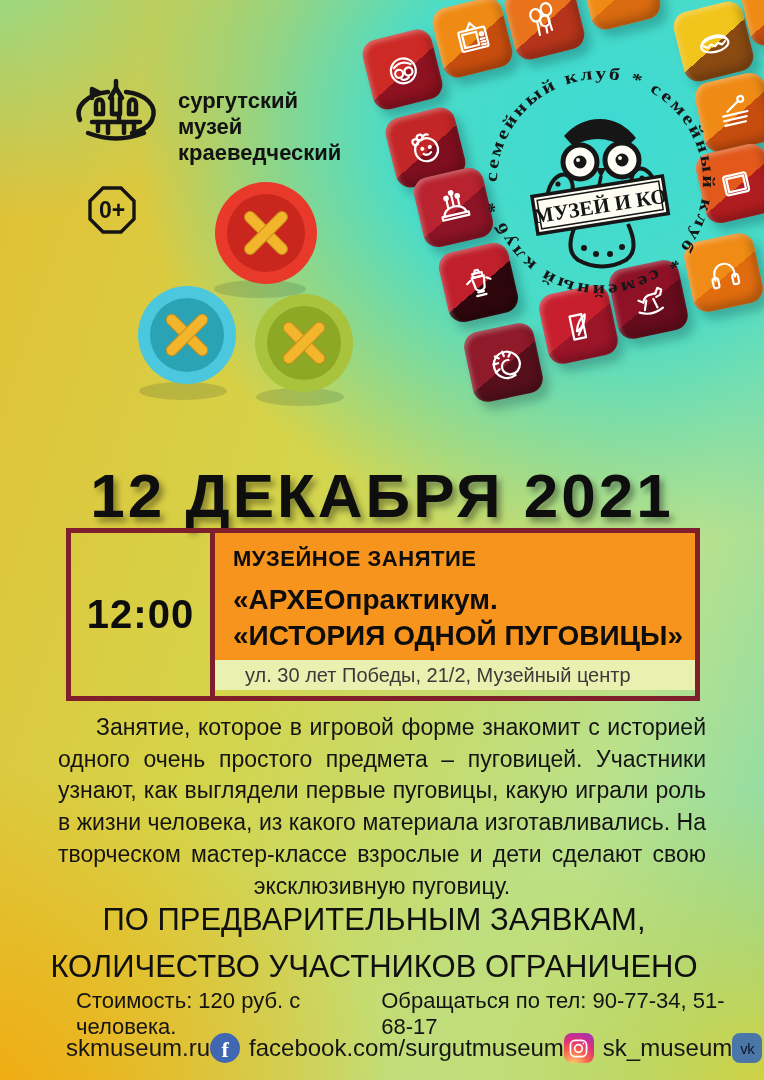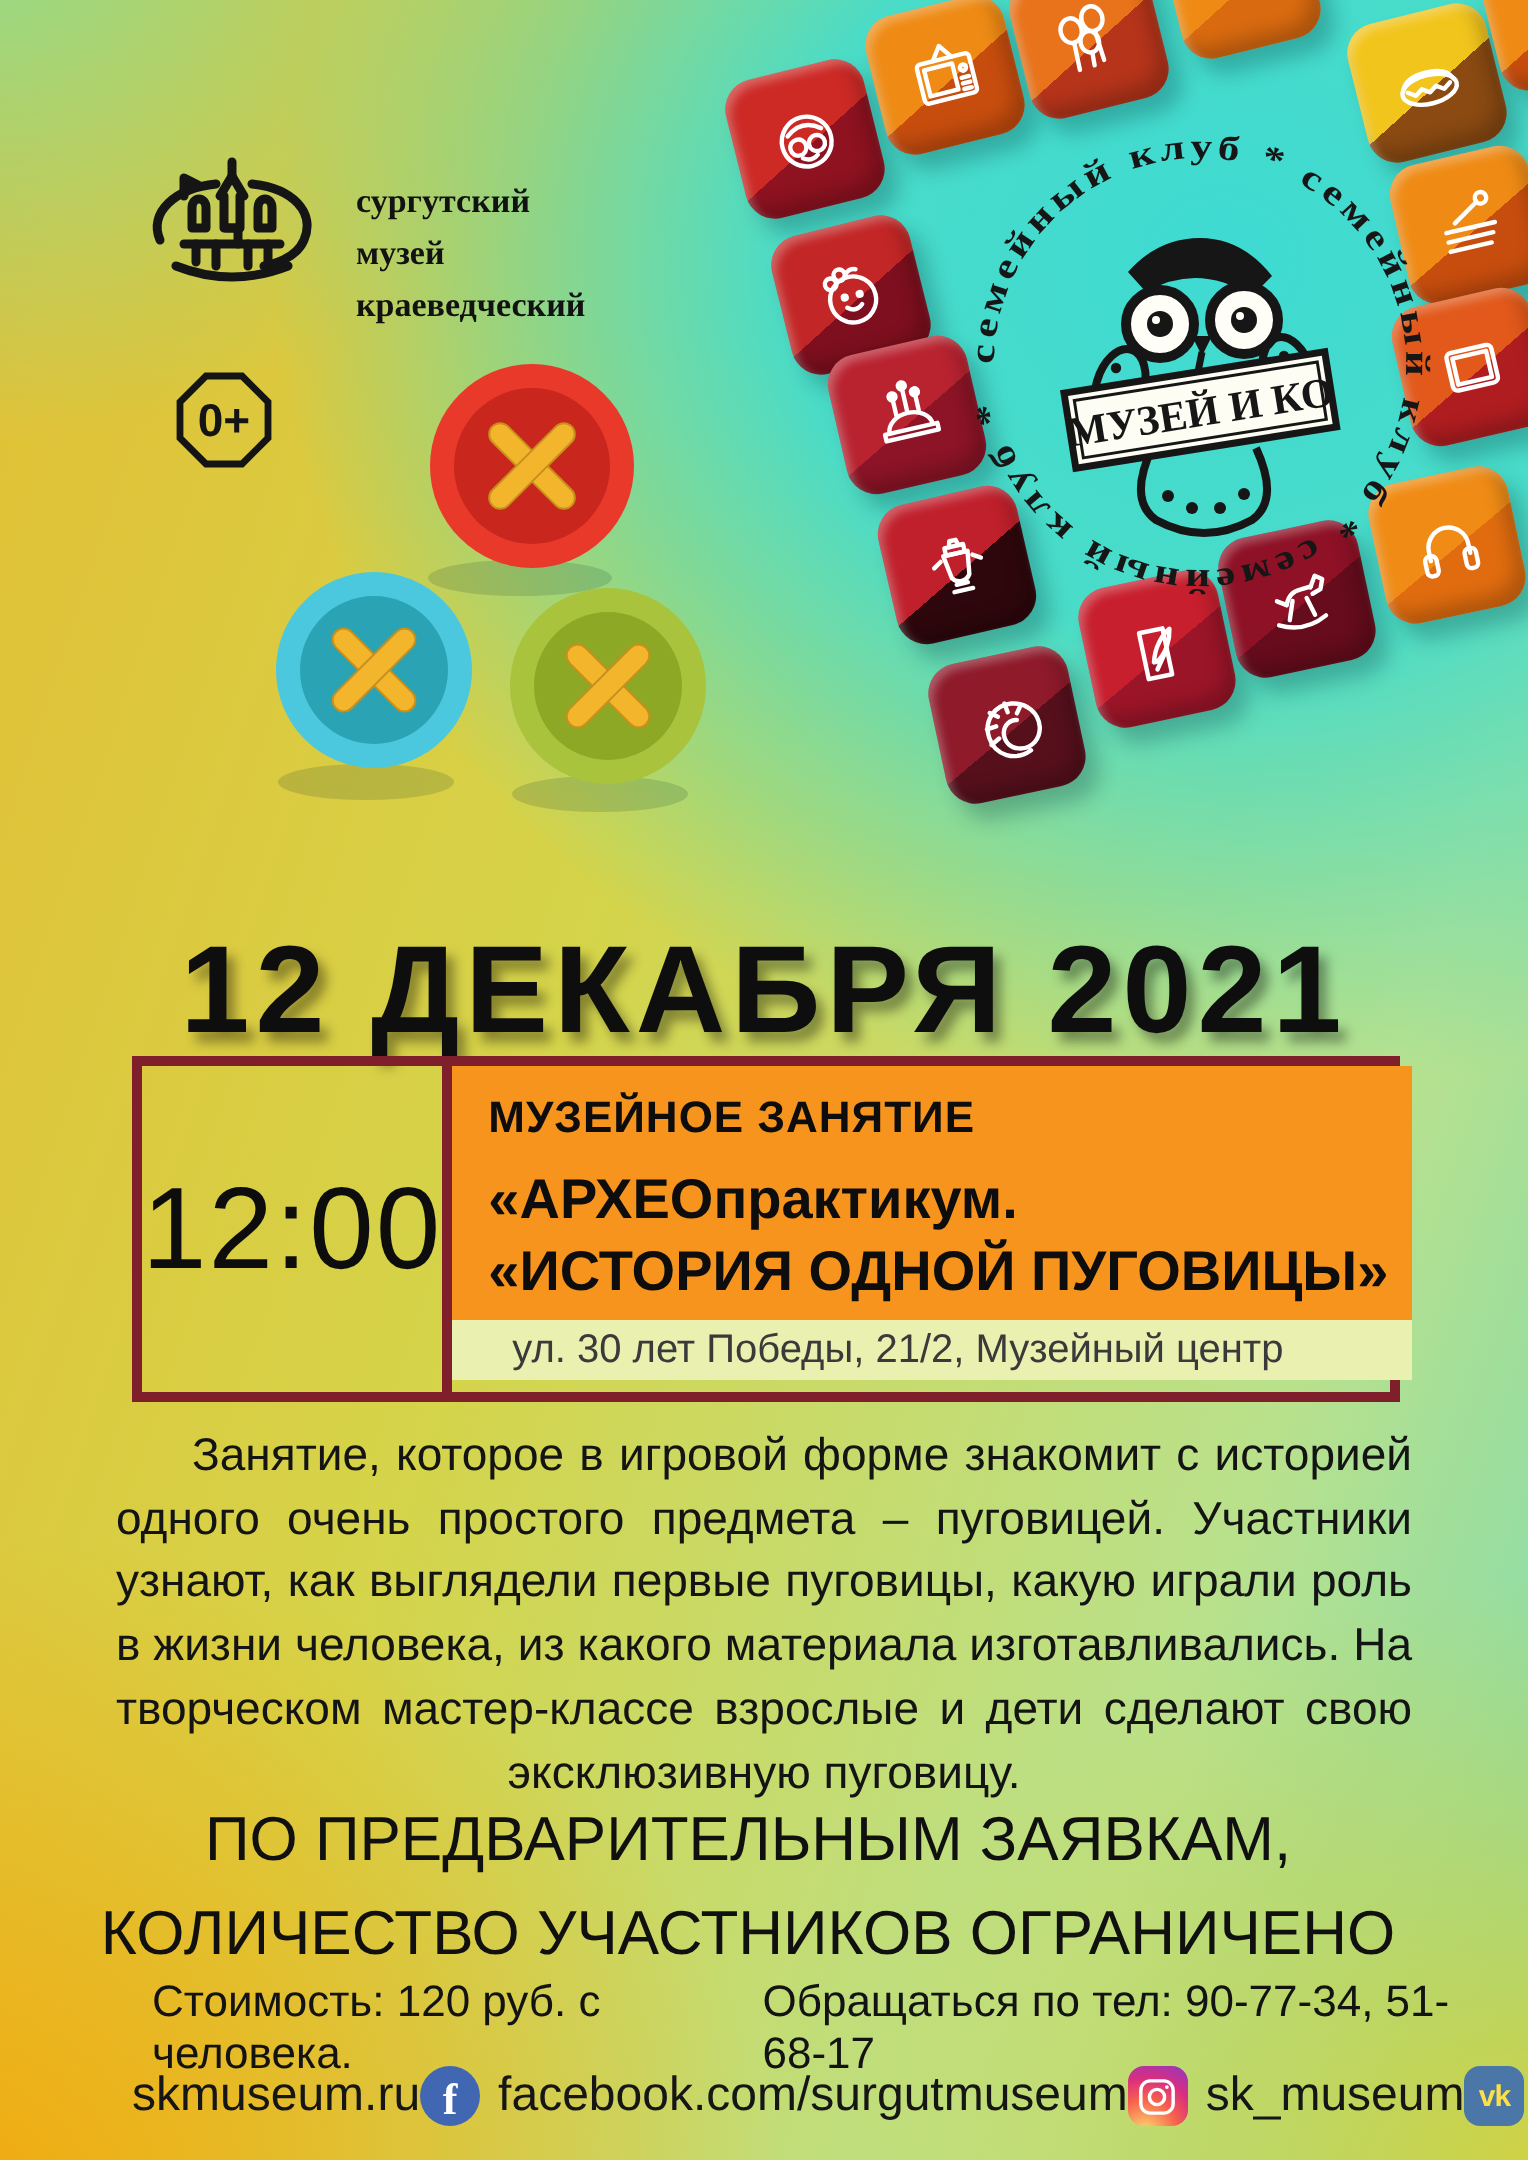--- a/index.html
+++ b/index.html
@@ -9,21 +9,21 @@
     background:
       radial-gradient(680px 600px at 80% 12%, #3EDAD2 0%, #4ADCC8 32%, rgba(74,220,200,0) 70%),
       radial-gradient(500px 430px at -2% -4%, #8EDC8F 0%, rgba(142,220,143,0) 62%),
       radial-gradient(700px 560px at -4% 102%, #F2A90E 0%, rgba(242,169,14,0) 60%),
       radial-gradient(640px 540px at 103% 102%, #D7D139 0%, rgba(215,209,57,0) 58%),
       linear-gradient(108deg, #E3BE33 0%, #D5D44A 40%, #B9E18C 78%, #7FDBB0 100%);
   }
   
   .brand{position:absolute;left:68px;top:76px;display:flex;gap:14px;align-items:flex-start;}
   .brand svg{display:block;}
-  .brand-name{font-family:Liberation Serif, serif;font-weight:bold;font-size:17px;line-height:26px;color:#121212;padding-top:12px;}
+  .brand-name{font-family:Liberation Sans, sans-serif;font-weight:bold;font-size:22px;line-height:26px;color:#121212;padding-top:12px;}
   .age-badge{position:absolute;left:86px;top:184px;width:52px;height:52px;}
   .age-badge text{font-family:"Liberation Sans",sans-serif;}
   
   .owl-logo{position:absolute;left:474px;top:56px;width:252px;height:252px;}
   
   .tile{position:absolute;width:71px;height:71px;border-radius:15px;
     box-shadow:5px 9px 10px rgba(0,35,45,.25), inset 2px 3px 5px rgba(255,255,255,.30), inset -4px -6px 9px rgba(0,0,0,.22);
     display:flex;align-items:center;justify-content:center;}
   .tile-icon{width:46px;height:46px;stroke:#fff;fill:none;stroke-width:2.3;stroke-linecap:round;stroke-linejoin:round;}
   .t1{left:367px;top:34px;transform:rotate(-14deg);}
@@ -43,21 +43,21 @@
   .t15{left:700px;top:148px;transform:rotate(-13deg);}
   
   .buttons-art{position:absolute;left:128px;top:175px;width:260px;height:240px;}
   
   .date-title{position:absolute;left:0;top:460px;width:764px;text-align:center;
     font-size:62px;font-weight:800;letter-spacing:3px;color:var(--date-text,#0E0E0E);
     text-shadow:4px 5px 6px rgba(0,0,0,.38);white-space:nowrap;}
   .sched{position:absolute;left:66px;top:528px;width:634px;height:173px;
     border:5px solid var(--maroon,#7E1F2B);box-sizing:border-box;display:flex;}
   .sched-time{width:176px;border-right:5px solid var(--maroon,#7E1F2B);display:flex;align-items:center;justify-content:center;
-    font-size:58px;font-weight:400;letter-spacing:1px;color:#0d0d0d;}
+    font-size:40px;font-weight:700;letter-spacing:1px;color:#0d0d0d;}
   .sched-right{flex:1;display:flex;flex-direction:column;padding-bottom:6px;}
   .sched-orange{background:var(--orange-panel,#F7941D);flex:1;padding:13px 12px 8px 18px;}
   .sched-type{font-size:22px;font-weight:700;letter-spacing:.5px;color:#0d0d0d;}
   .sched-title1{font-size:28px;font-weight:800;margin-top:12px;color:#0d0d0d;}
   .sched-title2{font-size:28px;font-weight:800;margin-top:4px;color:#0d0d0d;white-space:nowrap;}
   .sched-addr{background:var(--address-bg,#E9F0B0);height:31px;display:flex;align-items:center;
     padding-left:30px;font-size:20px;color:#3a3a3a;}
   
   .descr{position:absolute;left:58px;top:712px;width:648px;font-size:23px;line-height:1.38;color:#141414;
     text-align:justify;text-align-last:center;text-indent:38px;}
@@ -65,21 +65,21 @@
   .info-row{position:absolute;left:0;top:988px;width:764px;box-sizing:border-box;display:flex;
     justify-content:space-between;padding:0 44px 0 46px;font-size:22px;color:#131313;margin-left:30px;}
   
   .footer{position:absolute;left:0;top:1022px;width:694px;height:52px;box-sizing:border-box;
     display:flex;align-items:center;justify-content:space-between;padding:0 30px;font-size:24px;color:#161616;margin-left:36px;}
   .soc{display:flex;align-items:center;gap:9px;}
   .icn{width:30px;height:30px;display:flex;align-items:center;justify-content:center;flex:0 0 auto;}
   .fb{border-radius:50%;background:var(--facebook-blue,#4267B2);color:#fff;font-weight:bold;font-size:22px;font-family:"Liberation Serif",serif;}
   .fb span{position:relative;top:2px;}
   .ig{border-radius:8px;background:radial-gradient(circle at 28% 110%, #FDC468 8%, #F7604D 42%, #D92E7F 68%, #9B36B7 94%);}
-  .vk{border-radius:8px;background:var(--vk-blue,#4A76A8);color:#fde047;font-weight:700;font-size:15px;letter-spacing:-.5px;}
+  .vk{border-radius:8px;background:var(--vk-blue,#4A76A8);color:#0f172a;font-weight:400;font-size:15px;letter-spacing:-.5px;}
 </style>
 </head>
 <body>
 
 <div class="poster">
 
   <div class="brand">
     <svg width="96" height="84" viewBox="0 0 96 84" stroke="#151515" fill="none" stroke-width="4.5" stroke-linecap="round" stroke-linejoin="round">
       <path d="M12 44C6 30 20 18 40 16"></path>
       <path d="M58 16c20 2 32 14 26 28-3 7-10 11-20 13"></path>

